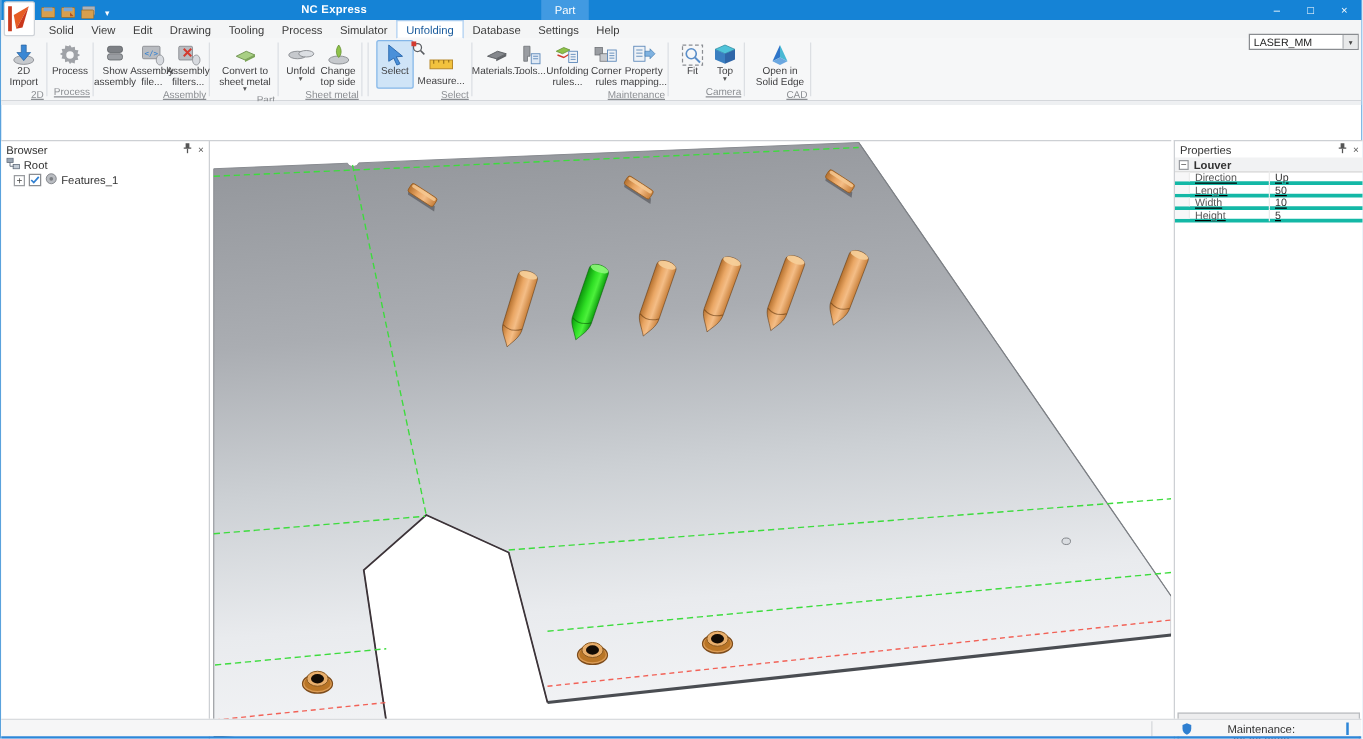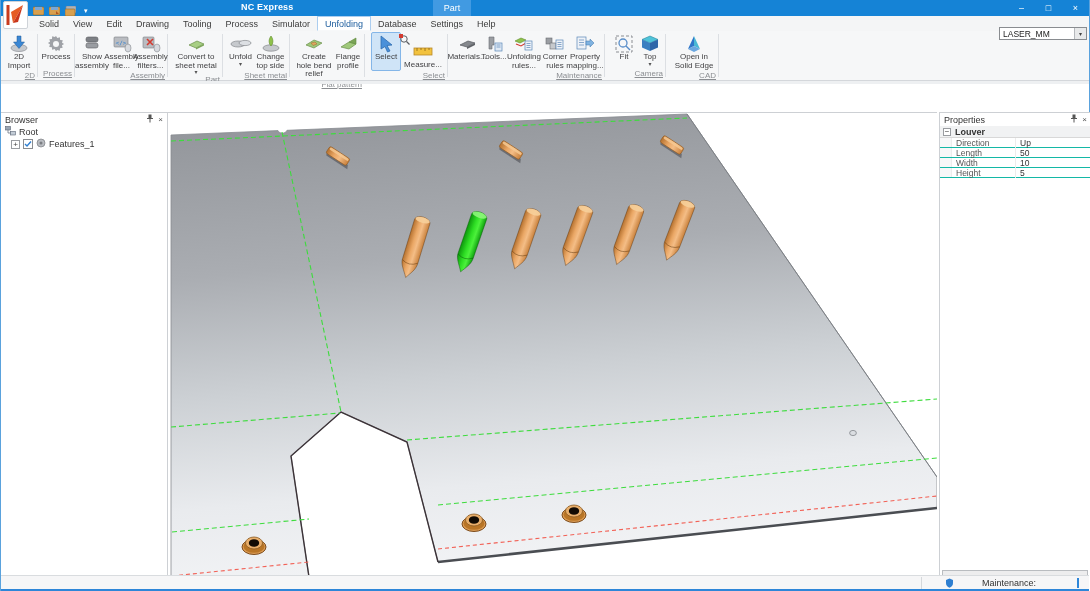--- a/index.html
+++ b/index.html
@@ -48,21 +48,21 @@
   .tree-row { display:flex; align-items:center; height:12px; padding-left:4px; gap:3px; }
   .tree-row.indent { padding-left:10px; }
   .plusbox { width:9px; height:9px; border:1px solid #9a9da1; background:#fff; font-size:8px; line-height:7px; text-align:center; color:#444; }
   .chk { width:10px; height:10px; border:1px solid #8a8d91; background:#fff; display:flex; align-items:center; justify-content:center; }
 
   .viewport { left:167px; top:84px; width:769px; height:489px; border-top:1px solid #cdd0d4; background:#fff; overflow:hidden; }
 
   .props-panel { left:938px; top:84px; width:152px; height:489px; border-top:1px solid #cdd0d4; border-left:1px solid #cdd0d4; }
   .psec { display:flex; align-items:center; height:12px; background:#f1f2f3; border-bottom:1px solid #d8d8d8; font-size:9px; font-weight:bold; color:#333; }
   .psec .collapse { width:8px; height:8px; border:1px solid #9a9da1; background:#fff; font-size:8px; line-height:6px; text-align:center; font-weight:normal; margin:0 4px 0 3px; color:#444; }
-  .prow { display:flex; height:10px; font-size:8.5px; border-bottom:1px solid #14b8a6; align-items:center; }
+  .prow { display:flex; height:10px; font-size:8.5px; border-bottom:3px solid #14b8a6; align-items:center;text-decoration:underline; }
   .pgut { width:12px; align-self:stretch; background:#f7f7f8; border-right:1px solid #ececec; }
   .plab { width:64px; color:#555; padding-left:4px; border-right:1px solid #ececec; }
   .pval { flex:1; color:#333; padding-left:4px; }
   .preview-box { position:absolute; left:2px; bottom:0; width:146px; height:31px; background:#ededee; border:1px solid #b9bcc0; }
 
   
   .statusbar { position:absolute; left:0; top:575px; width:100%; height:14px; background:#f6f6f7; border-top:1px solid #d9dcdf; font-size:9px; color:#333; }
   .sb-sep { position:absolute; top:1px; width:1px; height:12px; background:#d5d8db; }
   .sb-maint { position:absolute; left:958px; top:2px; width:100px; text-align:center; }
   .sb-mark { position:absolute; left:1076px; top:2px; width:2px; height:10px; background:#2e86d8; }
@@ -241,43 +241,20 @@
                 <path d="M10 1 C13 5 12 9 10 11 C8 9 7 5 10 1 Z" fill="#8fc24b" stroke="#5f8c2c" stroke-width="0.6"></path>
               </svg>
             </span>
           <span>Change top side</span>
         </div>
       </div>
       <div class="rgl">Sheet metal</div>
     </div>
     <div class="rsep"></div>
 
-    <div class="rgroup" style="width:70px">
-      <div class="rbtns">
-        <div class="rbtn" style="width:40px">
-          <span class="ricon">
-              <svg width="22" height="16" viewBox="0 0 22 16">
-                <path d="M3 9 L11 4 L19 7 L11 12 Z" fill="#9fc87a" stroke="#6a8f4a" stroke-width="0.7"></path>
-                <path d="M8 7 l4 -1 2 2 -4 1.5 Z" fill="#e0a560" stroke="#9a6a2e" stroke-width="0.5"></path>
-              </svg>
-            </span>
-          <span>Create hole bend relief</span>
-        </div>
-        <div class="rbtn" style="width:28px">
-          <span class="ricon">
-              <svg width="22" height="16" viewBox="0 0 22 16">
-                <path d="M4 11 L12 6 L19 8 L12 13 Z" fill="#9fc87a" stroke="#6a8f4a" stroke-width="0.7"></path>
-                <path d="M12 6 L19 2 L19 8 Z" fill="#7ba557" stroke="#5f8c3c" stroke-width="0.6"></path>
-              </svg>
-            </span>
-          <span>Flange profile</span>
-        </div>
-      </div>
-      <div class="rgl">Flat pattern</div>
-    </div>
     <div class="rsep"></div>
 
     <div class="rgroup" style="width:78px">
       <span class="mini-icon" style="left:32px; top:1px"><svg width="12" height="12" viewBox="0 0 12 12">
             <circle cx="5" cy="5" r="3.2" fill="none" stroke="#5a5d62" stroke-width="1"></circle>
             <line x1="7.5" y1="7.5" x2="10.5" y2="10.5" stroke="#5a5d62" stroke-width="1.2"></line>
             <rect x="0" y="0" width="4" height="4" fill="#d33a2f"></rect>
           </svg></span>
       <div class="rbtns">
         <div class="rbtn sel" style="width:30px">

